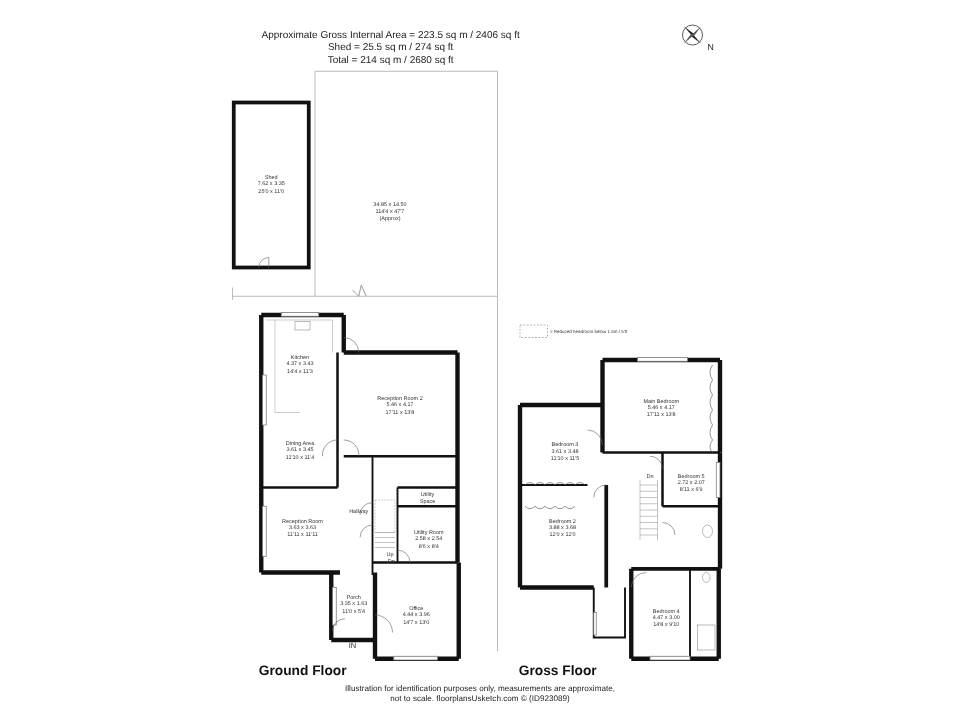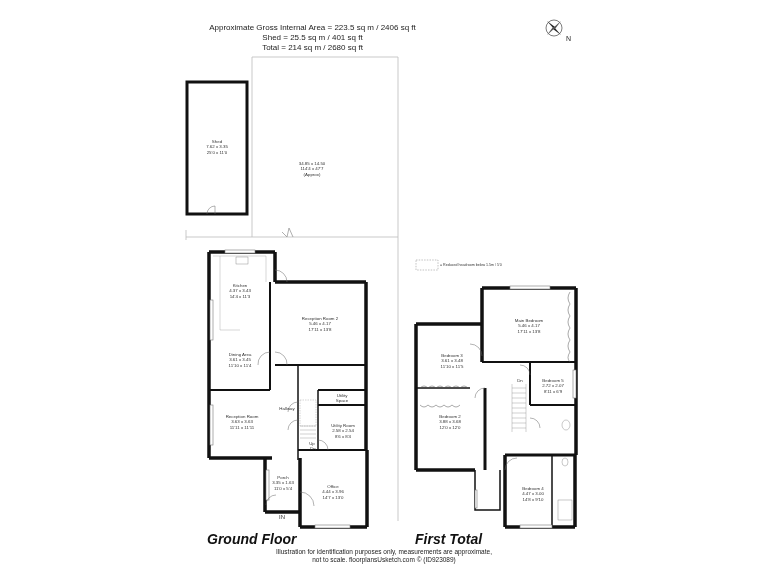--- a/index.html
+++ b/index.html
@@ -1,29 +1,29 @@
 <!DOCTYPE html>
 <html><head>
 <meta charset="utf-8">
 <style>
   html,body{margin:0;padding:0;background:#fff;}
   body{width:768px;height:576px;position:relative;overflow:hidden;font-family:"Liberation Sans",sans-serif;color:#222;}
   .abs{position:absolute;}
   .hdr{left:0;width:625px;text-align:center;font-size:8px;line-height:10px;color:#222;}
   .room-label{position:absolute;text-align:center;font-size:4.4px;line-height:5.4px;color:#333;white-space:nowrap;transform:translateX(-50%);}
-  .floor-title{position:absolute;font-weight:bold;font-size:14px;color:#111;font-style:italic;}
+  .floor-title{position:absolute;font-weight:bold;font-size:11px;color:#111;}
   .footer{position:absolute;left:0;width:768px;text-align:center;font-size:6.5px;line-height:8px;color:#222;top:548px;}
   svg{position:absolute;left:0;top:0;}
   .legend-text{position:absolute;font-size:3.6px;color:#333;white-space:nowrap;}
 </style>
 </head>
 <body>
 
 <div class="abs hdr" style="top:23px">Approximate Gross Internal Area = 223.5 sq m / 2406 sq ft</div>
-<div class="abs hdr" style="top:33px">Shed = 25.5 sq m / 401 sq ft</div>
+<div class="abs hdr" style="top:33px">Shed = 25.5 sq m / 274 sq ft</div>
 <div class="abs hdr" style="top:43px">Total = 214 sq m / 2680 sq ft</div>
 
 <div class="abs" style="left:544px;top:18px;width:24px;height:24px">
   <svg width="24" height="24" viewBox="0 0 24 24">
     <circle cx="10" cy="10" r="8" fill="none" stroke="#444" stroke-width="0.7"></circle>
     <polygon points="3,3 11,9 10,11" fill="#222"></polygon>
     <polygon points="17,17 9,11 10,9" fill="#222"></polygon>
     <polygon points="17,3 11,11 9,10" fill="#555"></polygon>
     <polygon points="3,17 9,9 11,10" fill="#555"></polygon>
   </svg>
@@ -254,18 +254,18 @@
   <div>Bedroom 2</div>
   <div>3.88 x 3.68</div>
   <div>12'0 x 12'0</div>
 </div>
 <div class="room-label" style="left:533px;top:486px">
   <div>Bedroom 4</div>
   <div>4.47 x 3.00</div>
   <div>14'8 x 9'10</div>
 </div>
 <div class="room-label" style="left:520px;top:378px">Dn</div>
-<div class="floor-title" style="left:415px;top:531px">First Total</div>
+<div class="floor-title" style="left:415px;top:531px">Gross Floor</div>
 
 <div class="footer">
   <div>Illustration for identification purposes only, measurements are approximate,</div>
   <div>not to scale. floorplansUsketch.com © (ID923089)</div>
 </div>
 
 </body></html>

